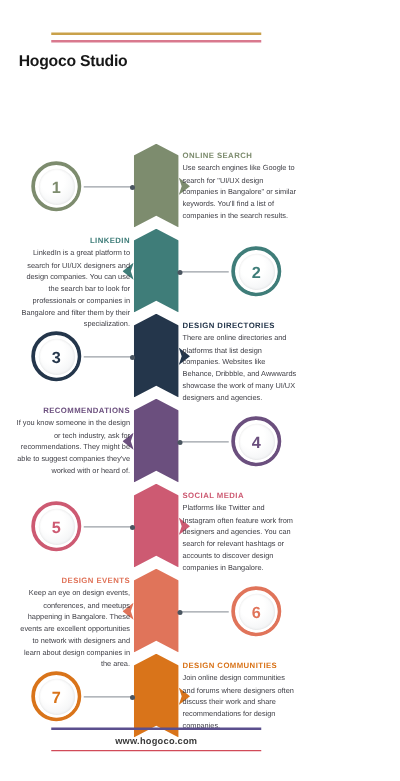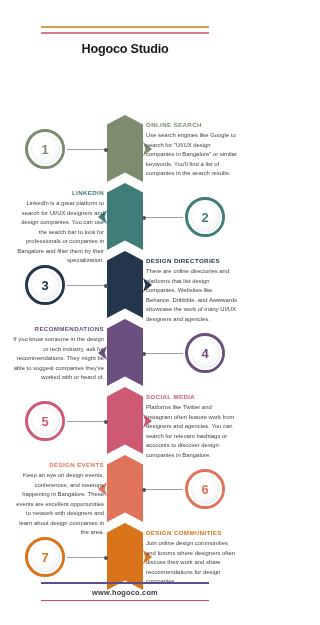--- a/index.html
+++ b/index.html
@@ -27,21 +27,21 @@
     font-size:15.4px; line-height:1.26;
     font-weight:bold; letter-spacing:-0.3px;
     color:#171717;
   }
   .rule-bot {
     width:168px; height:2px; margin:4px auto 0;
     background:#d9798e;
   }
   .subtitle {
     width:220px; margin:8px auto 0;
-    text-align:center;
+    text-align:left;
     font-size:12.6px; font-weight:bold; letter-spacing:-0.2px;
     color:#171717;
   }
 
   
   .ribbon { position:absolute; left:107px; top:115px; width:36px; }
   .chev {
     position:relative;
     width:36px; height:67px;
     margin-bottom:1px;

